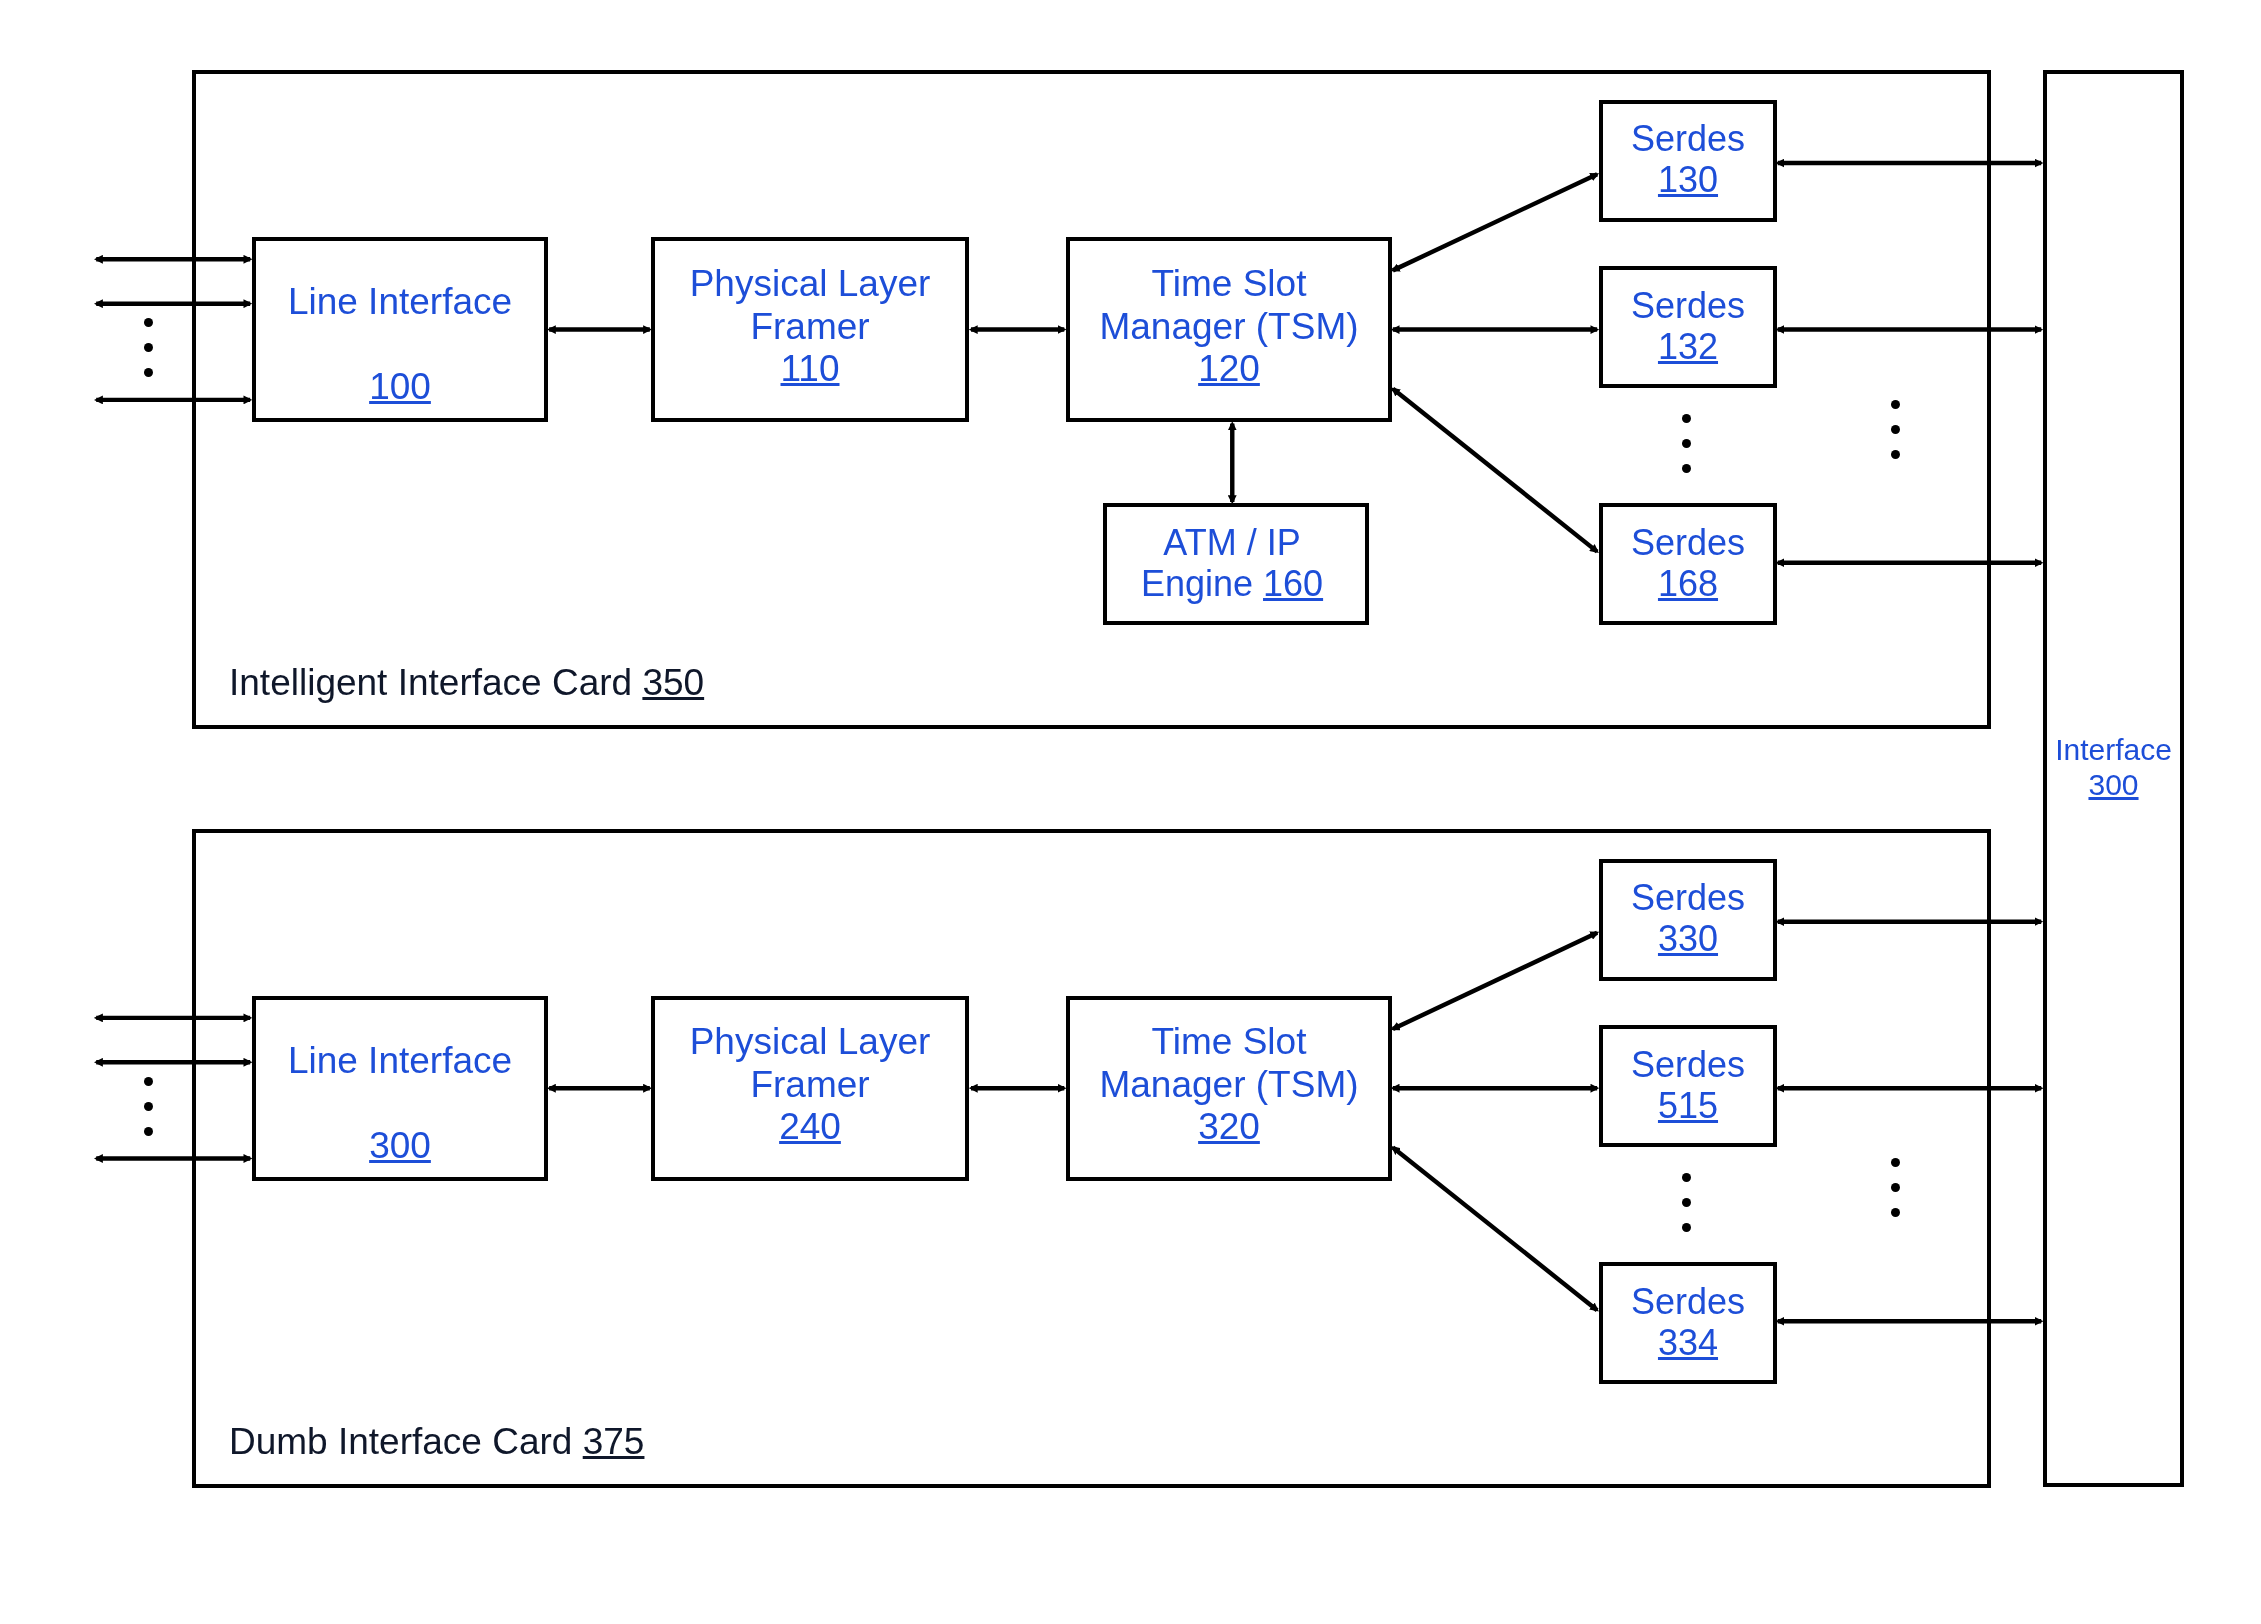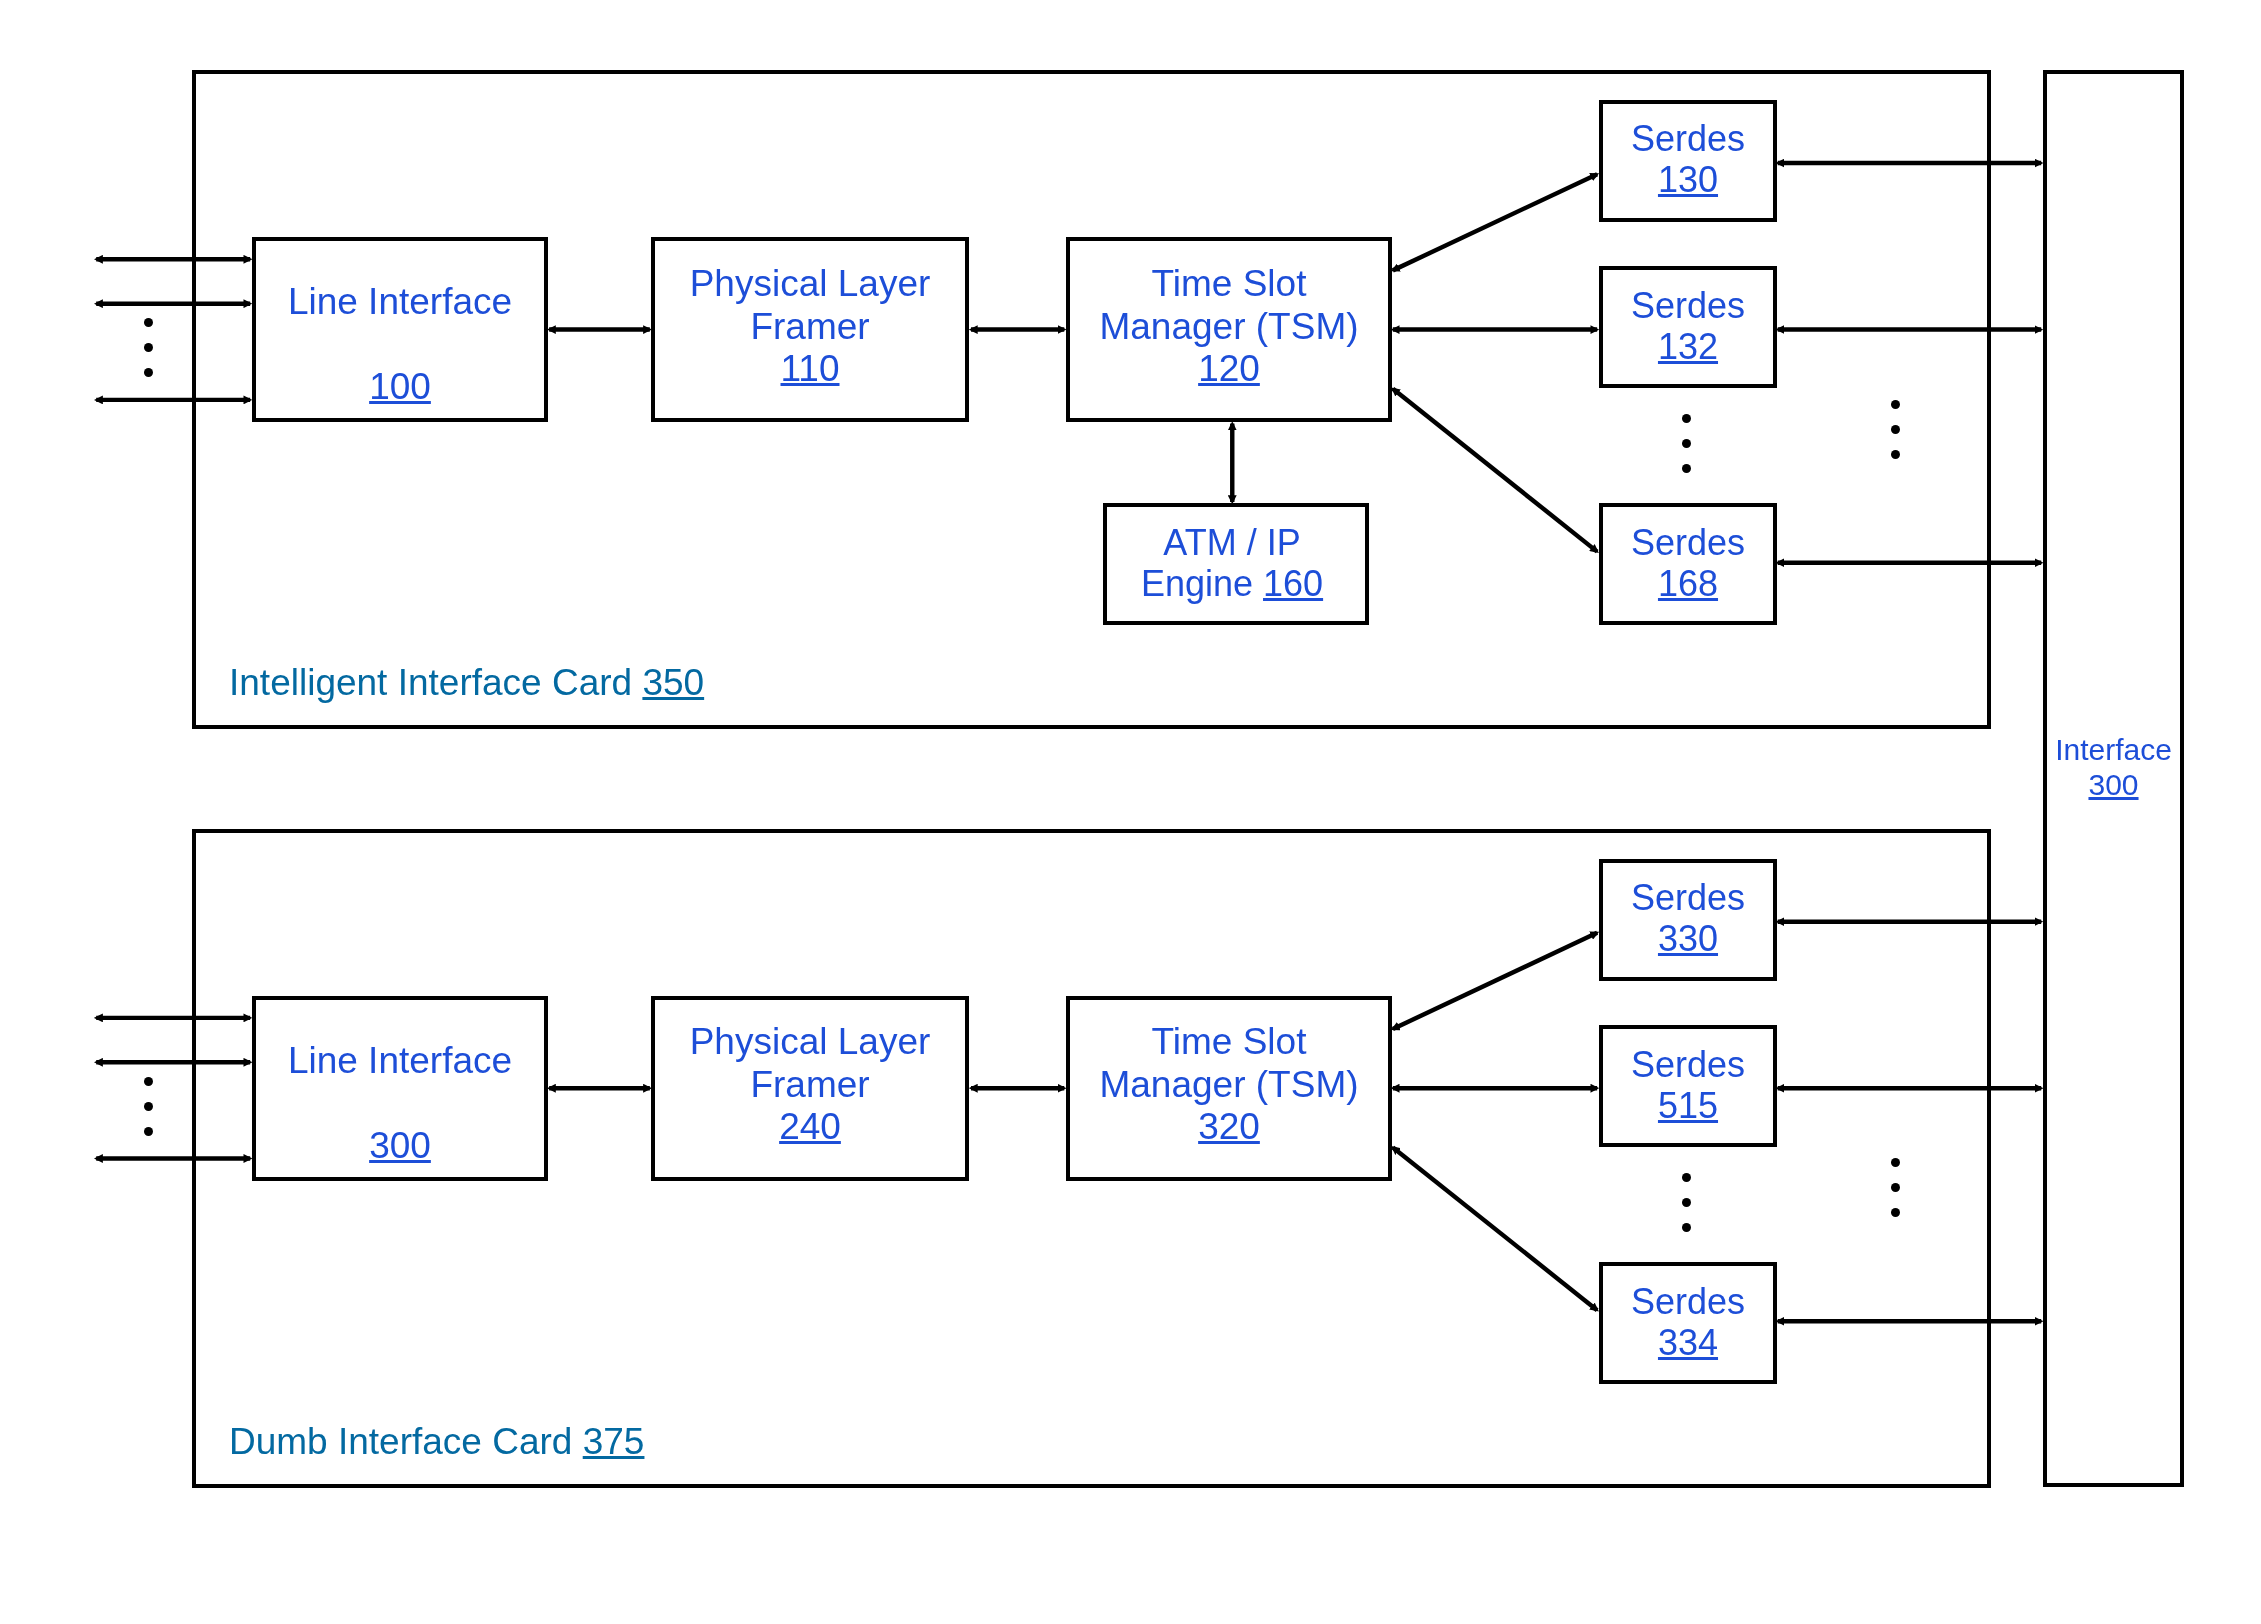--- a/index.html
+++ b/index.html
@@ -23,21 +23,21 @@
   .label {
     position: absolute;
     color: #1d4ed8;
     text-align: center;
     line-height: 1.15;
   }
   .label .ul { text-decoration: underline; }
   
   .card-title {
     position: absolute;
-    color: #0369a1;
+    color: #0f172a;
     font-size: 37px;
   }
   .card-title .ul { text-decoration: underline; }
   
   .vdots {
     position: absolute;
     display: flex;
     flex-direction: column;
     align-items: center;
     justify-content: space-between;

